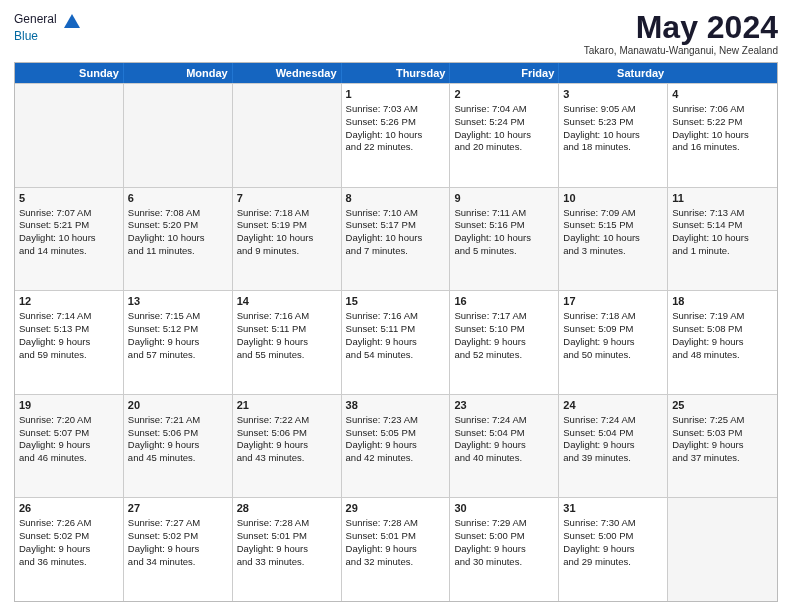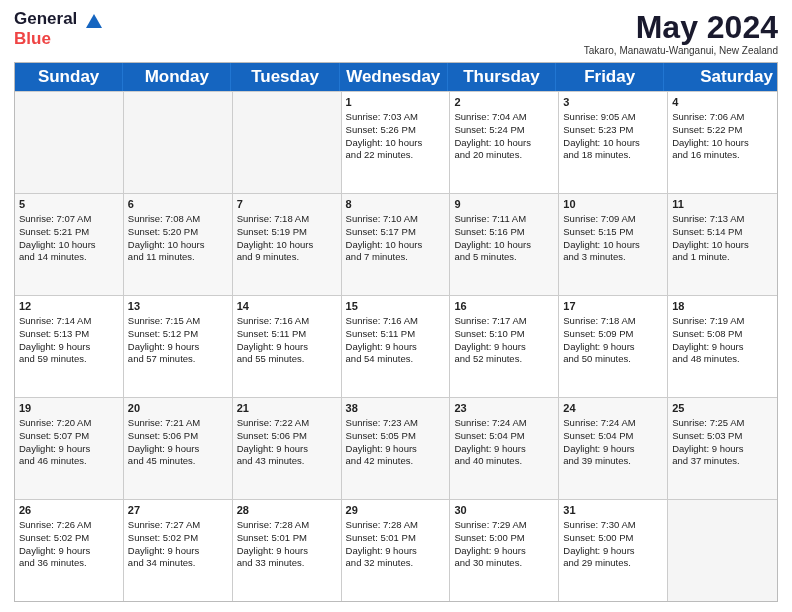--- a/index.html
+++ b/index.html
@@ -22,26 +22,26 @@
       justify-content: space-between;
       align-items: flex-start;
       margin-bottom: 6px;
     }
     .logo {
       display: flex;
       flex-direction: column;
       align-items: flex-start;
     }
     .logo-text {
-      font-size: 17px;
-      font-weight: bold;
+      font-size: 12px;
+      font-weight: normal;
       color: #1a1a2e;
       line-height: 1.1;
     }
-    .logo-blue { color: #ef4444; }
+    .logo-blue { color: #0369a1; }
     .title-block {
       text-align: right;
     }
     .month-title {
       font-size: 32px;
       font-weight: bold;
       color: #1a1a2e;
       line-height: 1.1;
     }
     .subtitle {
@@ -54,25 +54,25 @@
       flex-direction: column;
       border: 1px solid #bbb;
     }
     .cal-header {
       display: grid;
       grid-template-columns: repeat(7, 1fr);
       background: #1565c0;
     }
     .cal-header-cell {
       color: #fff;
-      font-size: 17px;
+      font-size: 11px;
       font-weight: bold;
       padding: 4px 4px;
       border-right: 1px solid #2176d2;
-      text-align: center;
+      text-align: right;
     }
     .cal-header-cell:last-child { border-right: none; margin-left: 32px; }
     .cal-body {
       flex: 1;
       display: flex;
       flex-direction: column;
     }
     .cal-row {
       display: grid;
       grid-template-columns: repeat(7, 1fr);
@@ -118,21 +118,20 @@
     <div class="title-block">
       <div class="month-title">May 2024</div>
       <div class="subtitle">Takaro, Manawatu-Wanganui, New Zealand</div>
     </div>
   </div>
 
   <div class="calendar">
     <div class="cal-header">
       <div class="cal-header-cell">Sunday</div>
       <div class="cal-header-cell">Monday</div>
-      <div class="cal-header-cell">Tuesday</div>
       <div class="cal-header-cell">Wednesday</div>
       <div class="cal-header-cell">Thursday</div>
       <div class="cal-header-cell">Friday</div>
       <div class="cal-header-cell">Saturday</div>
     </div>
     <div class="cal-body" id="cal-body">
     <div class="cal-row">
           <div class="cal-cell empty"></div>
           <div class="cal-cell empty"></div>
           <div class="cal-cell empty"></div>

